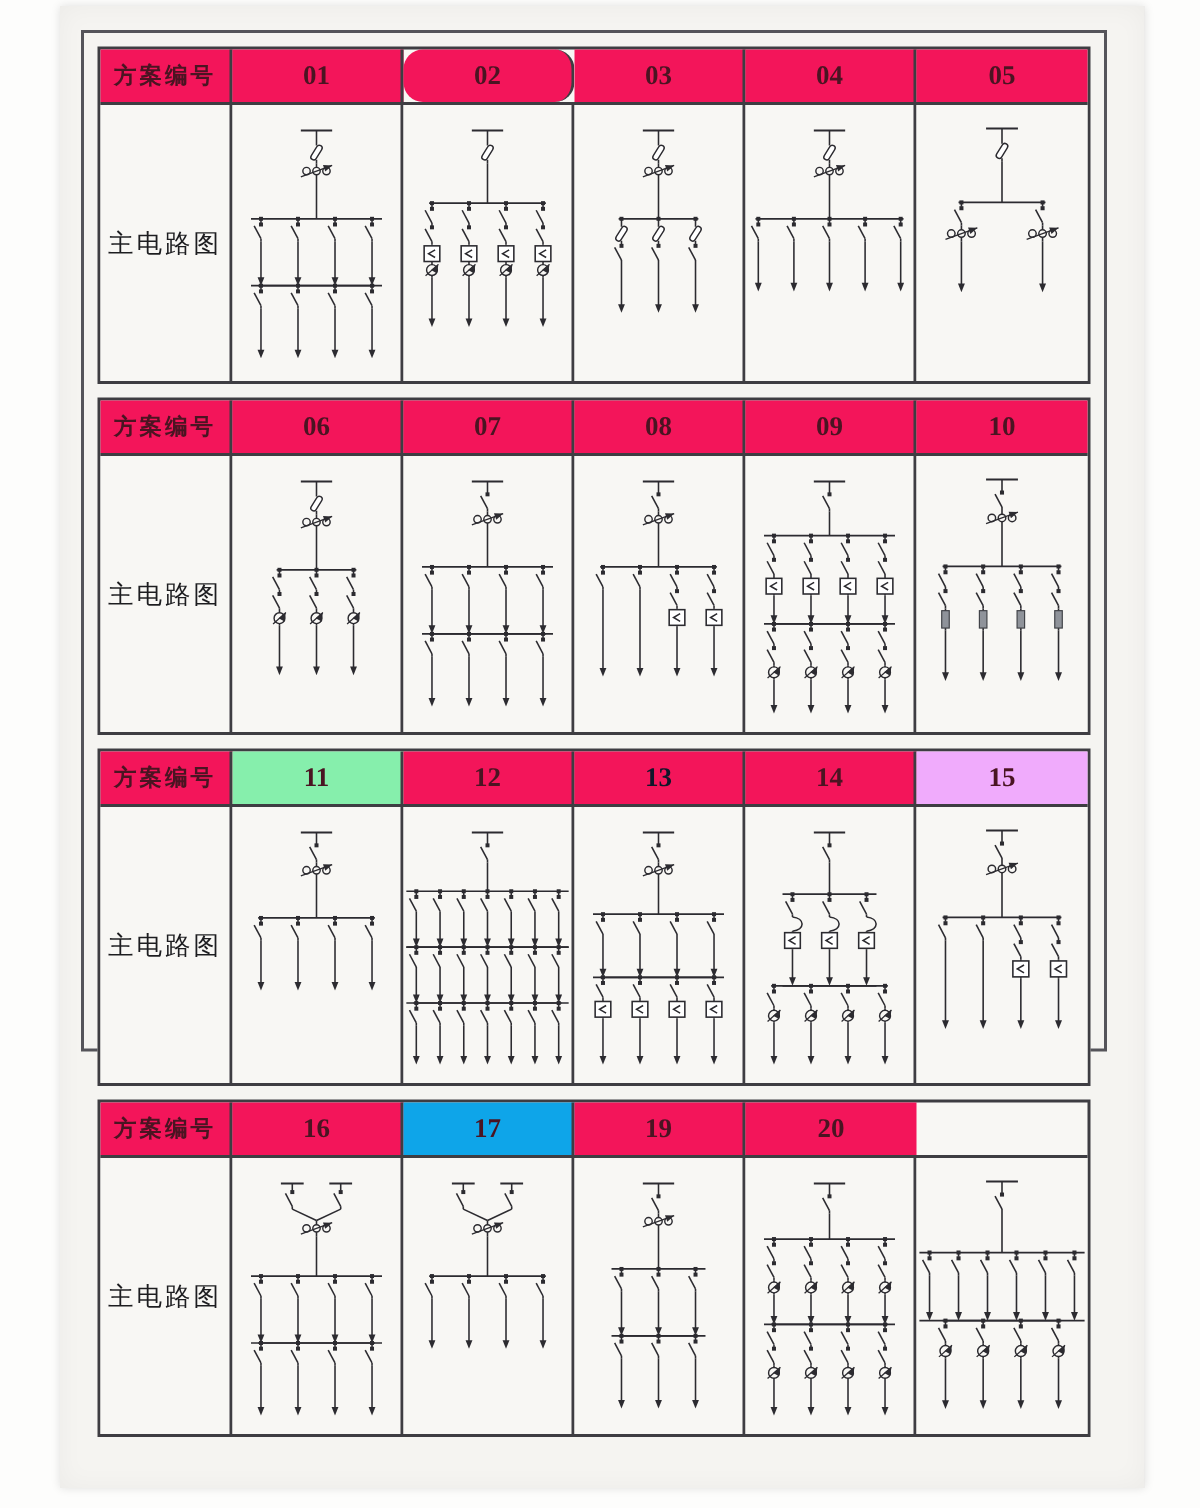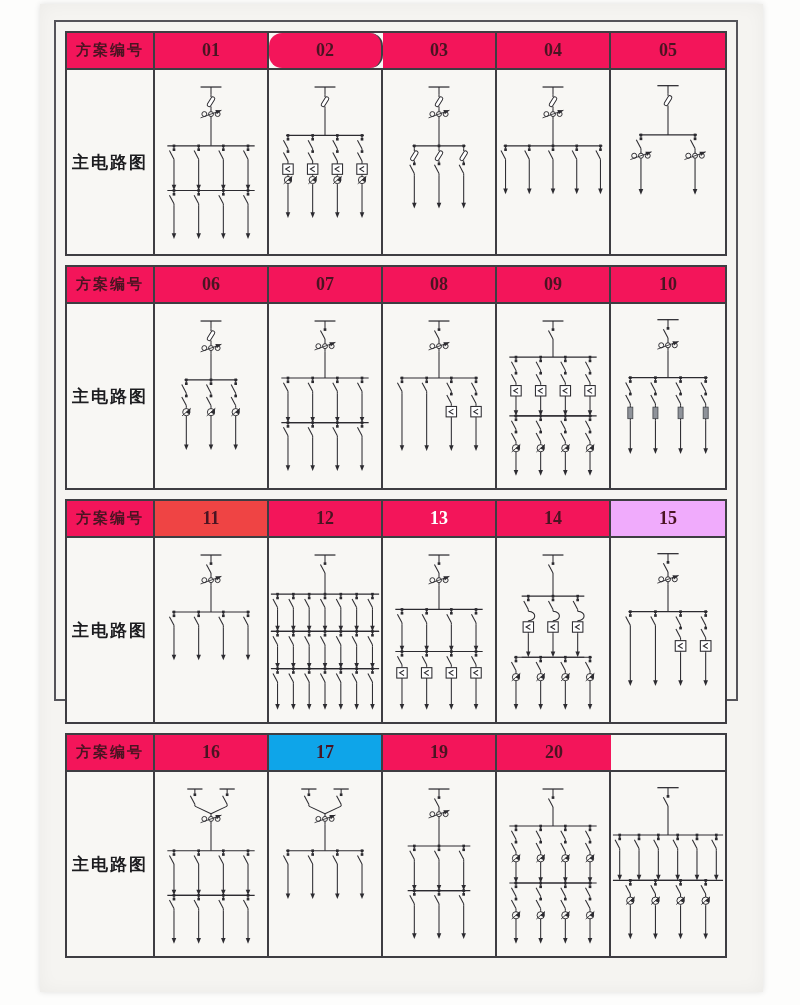--- a/index.html
+++ b/index.html
@@ -12,21 +12,21 @@
         box-shadow:0 0 6px rgba(0,0,0,.12), inset 0 0 18px rgba(0,0,0,.04);}
   .frame{position:absolute;left:14px;top:16px;width:684px;height:681px;border:2px solid #55545a;
          box-sizing:border-box;padding:9px;background:#f5f4f1;}
   .scheme-table{border:2px solid var(--bd);margin-bottom:9px;background:var(--cellbg);}
   .hdr-row,.body-row{display:grid;grid-template-columns:88px repeat(5,1fr);}
   .hdr{height:35px;display:flex;align-items:center;justify-content:center;
        font-family:"Liberation Serif",serif;font-weight:700;font-size:18px;color:#4a1422;
        border-right:2px solid var(--bd);}
   .hdr:last-child{border-right:none;}
   .hdr-label{font-size:15px;letter-spacing:2px;}
-  .body-row{border-top:2px solid var(--bd);font-weight:bold;}
+  .body-row{border-top:2px solid var(--bd);}
   .cell{height:184px;border-right:2px solid var(--bd);display:flex;align-items:center;justify-content:center;background:var(--cellbg);}
   .cell:last-child{border-right:none;}
   .row-label{font-family:"Liberation Serif",serif;font-size:17px;letter-spacing:2px;color:#1d1d20;}
   .diagram{width:100%;height:100%;display:block;}
 </style>
 </head>
 <body>
 
 <div class="stage">
   <div class="page" style="background: rgb(245, 244, 241);">
@@ -733,23 +733,23 @@
                 <line x1="98" y1="115" x2="98" y2="145.5" stroke="#2c2b30" stroke-width="1.1"></line>
                 <polygon points="0,0 -6,2.4 -6,-2.4" fill="#2c2b30" transform="translate(98 150) rotate(90)"></polygon>
               </svg>
             </div>
         </div>
       </section>
 
       <section class="scheme-table">
         <div class="hdr-row">
           <div class="hdr hdr-label" style="background: rgb(243, 21, 90); color: rgb(74, 20, 34);">方案编号</div>
-          <div class="hdr" style="background: #ef4444; color: rgb(74, 20, 34);">11</div>
+          <div class="hdr" style="background: #86efac; color: rgb(74, 20, 34);">11</div>
           <div class="hdr" style="background: rgb(243, 21, 90); color: rgb(74, 20, 34);">12</div>
-          <div class="hdr" style="background: rgb(243, 21, 90); color: #ffffff;">13</div>
+          <div class="hdr" style="background: rgb(243, 21, 90); color: #0f172a;">13</div>
           <div class="hdr" style="background: rgb(243, 21, 90); color: rgb(74, 20, 34);">14</div>
           <div class="hdr" style="background: #f0abfc; color: rgb(74, 20, 34); font-family: Liberation Serif, serif;">15</div>
         </div>
         <div class="body-row">
           <div class="cell row-label">主电路图</div>
           <div class="cell">
               <svg class="diagram" viewBox="0 0 118 180">
                 <line x1="48" y1="11" x2="70" y2="11" stroke="#2c2b30" stroke-width="1.3"></line>
                 <line x1="59" y1="11" x2="59" y2="19" stroke="#2c2b30" stroke-width="1.1"></line>
                 <rect x="57.6" y="18.6" width="2.8" height="2.8" fill="#2c2b30"></rect>

